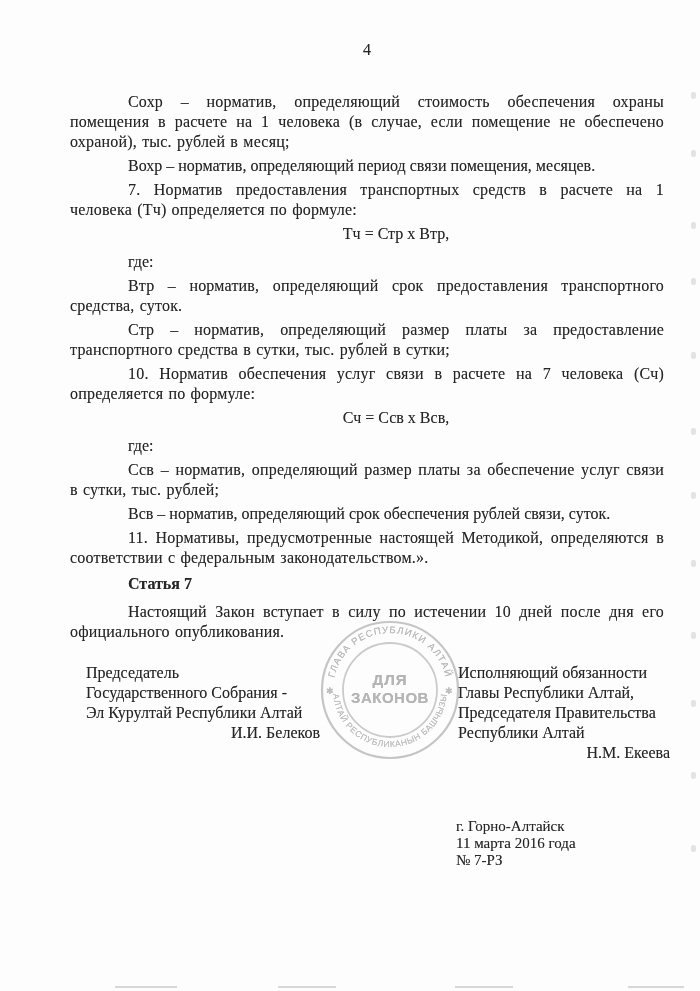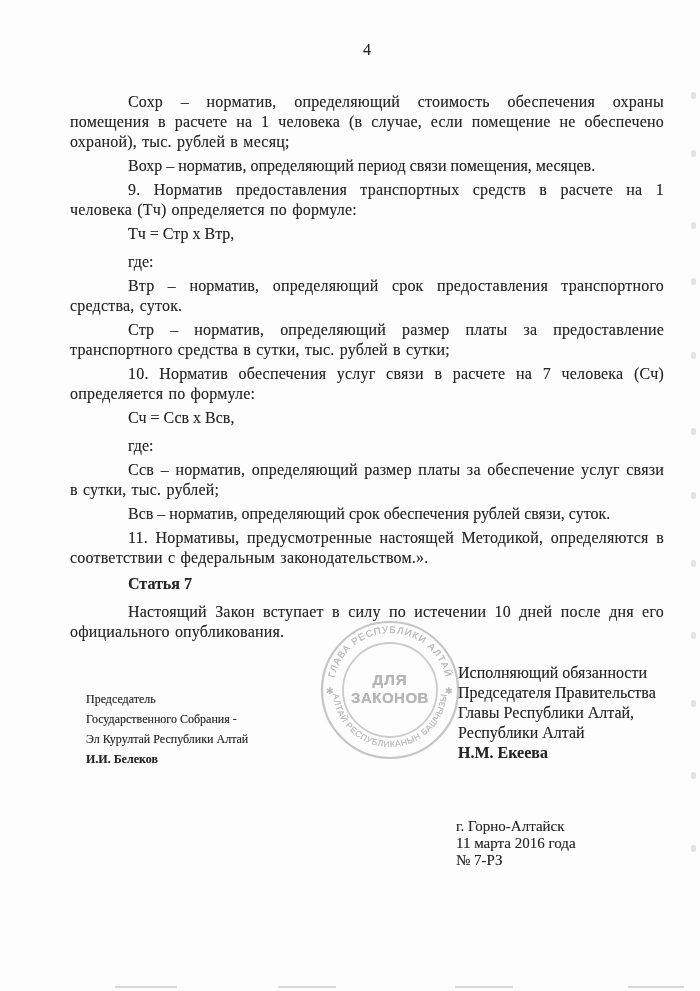--- a/index.html
+++ b/index.html
@@ -25,33 +25,33 @@
     margin: 0 0 32px 0;
   }
   p { margin: 4px; }
   .para {
     text-align: justify;
     text-indent: 58px;
     letter-spacing: 0.2px;
     word-spacing: 1px;
   }
   .plain { text-indent: 58px; }
-  .formula { text-indent: 58px; margin-top: 2px; }
+  .formula { text-indent: 58px; margin-top: 2px; text-align: center; }
   .where { text-indent: 58px; margin-top: 8px; }
   .heading { text-indent: 58px; font-weight: bold; margin-top: 6px; }
   .after-heading { margin-top: 8px; }
   .sig-left {
-    position: absolute; left: 86px; top: 689px; width: 234px;
-    font-size: 12px; line-height: 20px;
+    position: absolute; left: 86px; top: 663px; width: 234px;
+    font-size: 16px; line-height: 20px;
   }
   .sig-right {
     position: absolute; left: 458px; top: 663px; width: 212px;
     font-size: 16px; line-height: 20px;
   }
-  .sig-name { font-weight: bold; }
+  .sig-name { font-weight: normal; text-align: right; }
   .stamp {
     position: absolute; left: 318px; top: 618px; width: 144px; height: 144px;
     opacity: 0.85;
   }
   .footer-block {
     position: absolute; left: 456px; top: 818px;
     font-size: 15px; line-height: 17px;
   }
   .speck {
     position: absolute; background: #e3e3e3; border-radius: 2px;
@@ -66,21 +66,21 @@
 </head>
 <body>
 
 <div class="page scan-soft">
 
   <div class="content">
     <p class="page-num">4</p>
 
     <p class="para">Сохр – норматив, определяющий стоимость обеспечения охраны помещения в расчете на 1 человека (в случае, если помещение не обеспечено охраной), тыс. рублей в месяц;</p>
     <p class="plain">Вохр – норматив, определяющий период связи помещения, месяцев.</p>
-    <p class="para">9. Норматив предоставления транспортных средств в расчете на 1 человека (Тч) определяется по формуле:</p>
+    <p class="para">7. Норматив предоставления транспортных средств в расчете на 1 человека (Тч) определяется по формуле:</p>
     <p class="formula">Тч = Стр х Втр,</p>
     <p class="where">где:</p>
     <p class="para">Втр – норматив, определяющий срок предоставления транспортного средства, суток.</p>
     <p class="para">Стр – норматив, определяющий размер платы за предоставление транспортного средства в сутки, тыс. рублей в сутки;</p>
     <p class="para">10. Норматив обеспечения услуг связи в расчете на 7 человека (Сч) определяется по формуле:</p>
     <p class="formula">Сч = Ссв х Всв,</p>
     <p class="where">где:</p>
     <p class="para">Ссв – норматив, определяющий размер платы за обеспечение услуг связи в сутки, тыс. рублей;</p>
     <p class="plain">Всв – норматив, определяющий срок обеспечения рублей связи, суток.</p>
     <p class="para">11. Нормативы, предусмотренные настоящей Методикой,  определяются в соответствии с федеральным законодательством.».</p>
@@ -109,22 +109,22 @@
 
   <div class="sig-left">
     <div>Председатель</div>
     <div>Государственного Собрания -</div>
     <div>Эл Курултай Республики Алтай</div>
     <div class="sig-name">И.И. Белеков</div>
   </div>
 
   <div class="sig-right">
     <div>Исполняющий  обязанности</div>
+    <div>Главы Республики Алтай,</div>
     <div>Председателя Правительства</div>
-    <div>Главы Республики Алтай,</div>
     <div>Республики Алтай</div>
     <div class="sig-name">Н.М. Екеева</div>
   </div>
 
   <div class="footer-block">
     <div>г. Горно-Алтайск</div>
     <div>11 марта 2016 года</div>
     <div>№ 7-РЗ</div>
   </div>
 

